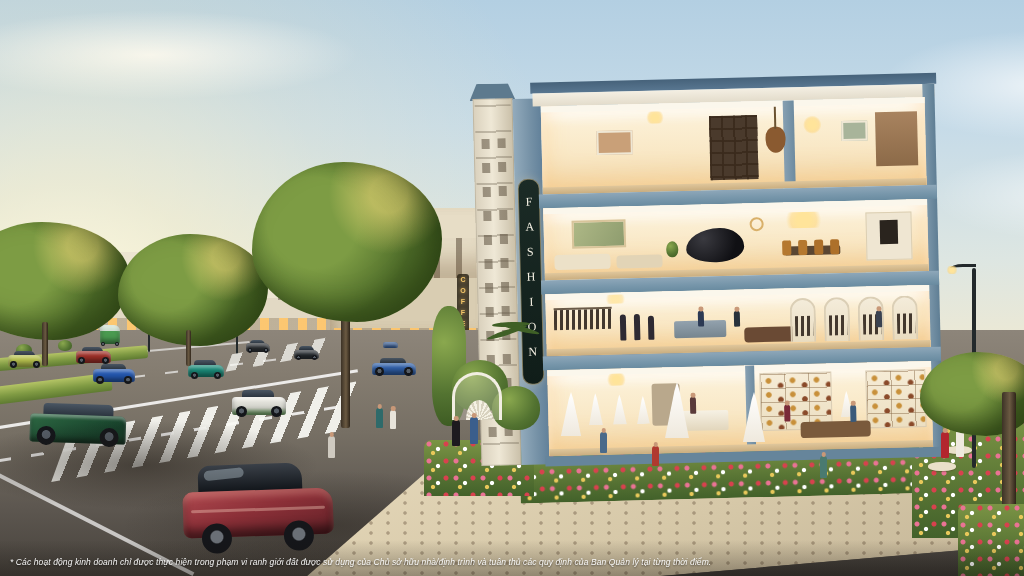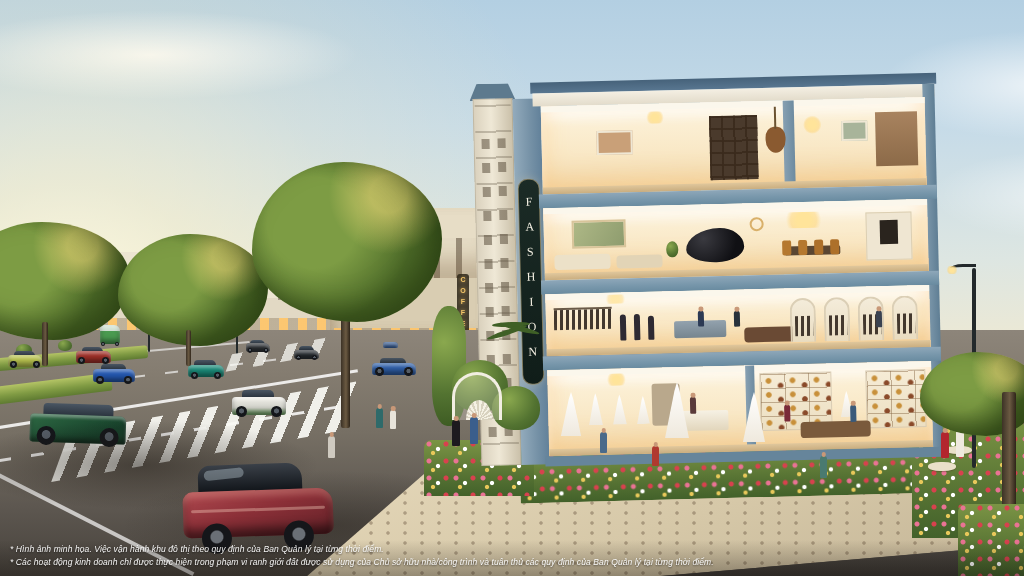--- a/index.html
+++ b/index.html
@@ -371,16 +371,15 @@
     <div class="abs" style="left:22px;top:4px;width:40px;height:10px;background:rgba(210,225,235,.35);border-radius:8px;transform:rotate(-4deg);"></div>
     <div class="abs" style="left:0;top:26px;width:150px;height:46px;background:linear-gradient(165deg,#b04a50 0%,#8c3038 45%,#5f2026 100%);border-radius:10px 16px 8px 8px;box-shadow:inset 0 6px 6px rgba(255,200,180,.25),inset 0 -8px 10px rgba(0,0,0,.5);"></div>
     <div class="abs" style="left:8px;top:44px;width:134px;height:3px;background:rgba(255,220,200,.35);border-radius:2px;"></div>
     <div class="abs" style="left:18px;top:58px;width:30px;height:30px;background:radial-gradient(circle at 50% 45%,#6a6f76 0 26%,#15161a 32%);border-radius:50%;"></div>
     <div class="abs" style="left:100px;top:58px;width:30px;height:30px;background:radial-gradient(circle at 50% 45%,#6a6f76 0 26%,#15161a 32%);border-radius:50%;"></div>
   </div>
 
   <div class="abs" style="left:0;top:540px;width:1024px;height:36px;background:linear-gradient(180deg,rgba(20,16,12,0),rgba(20,16,12,.35));"></div>
 
   <div class="abs disclaimer">
-    <div>* Hình ảnh minh họa. Việc vận hành khu đô thị theo quy định của Ban Quản lý tại từng thời điểm.</div>
-    <div>* Các hoạt động kinh doanh chỉ được thực hiện trong phạm vi ranh giới đất được sử dụng của Chủ sở hữu nhà/công trình và tuân thủ các quy định của Ban Quản lý tại từng thời điểm.</div>
+    <div>* Các hoạt động kinh doanh chỉ được thực hiện trong phạm vi ranh giới đất được sử dụng của Chủ sở hữu nhà/định trình và tuân thủ các quy định của Ban Quản lý tại từng thời điểm.</div>
   </div>
 </div>
 
 </body></html>

